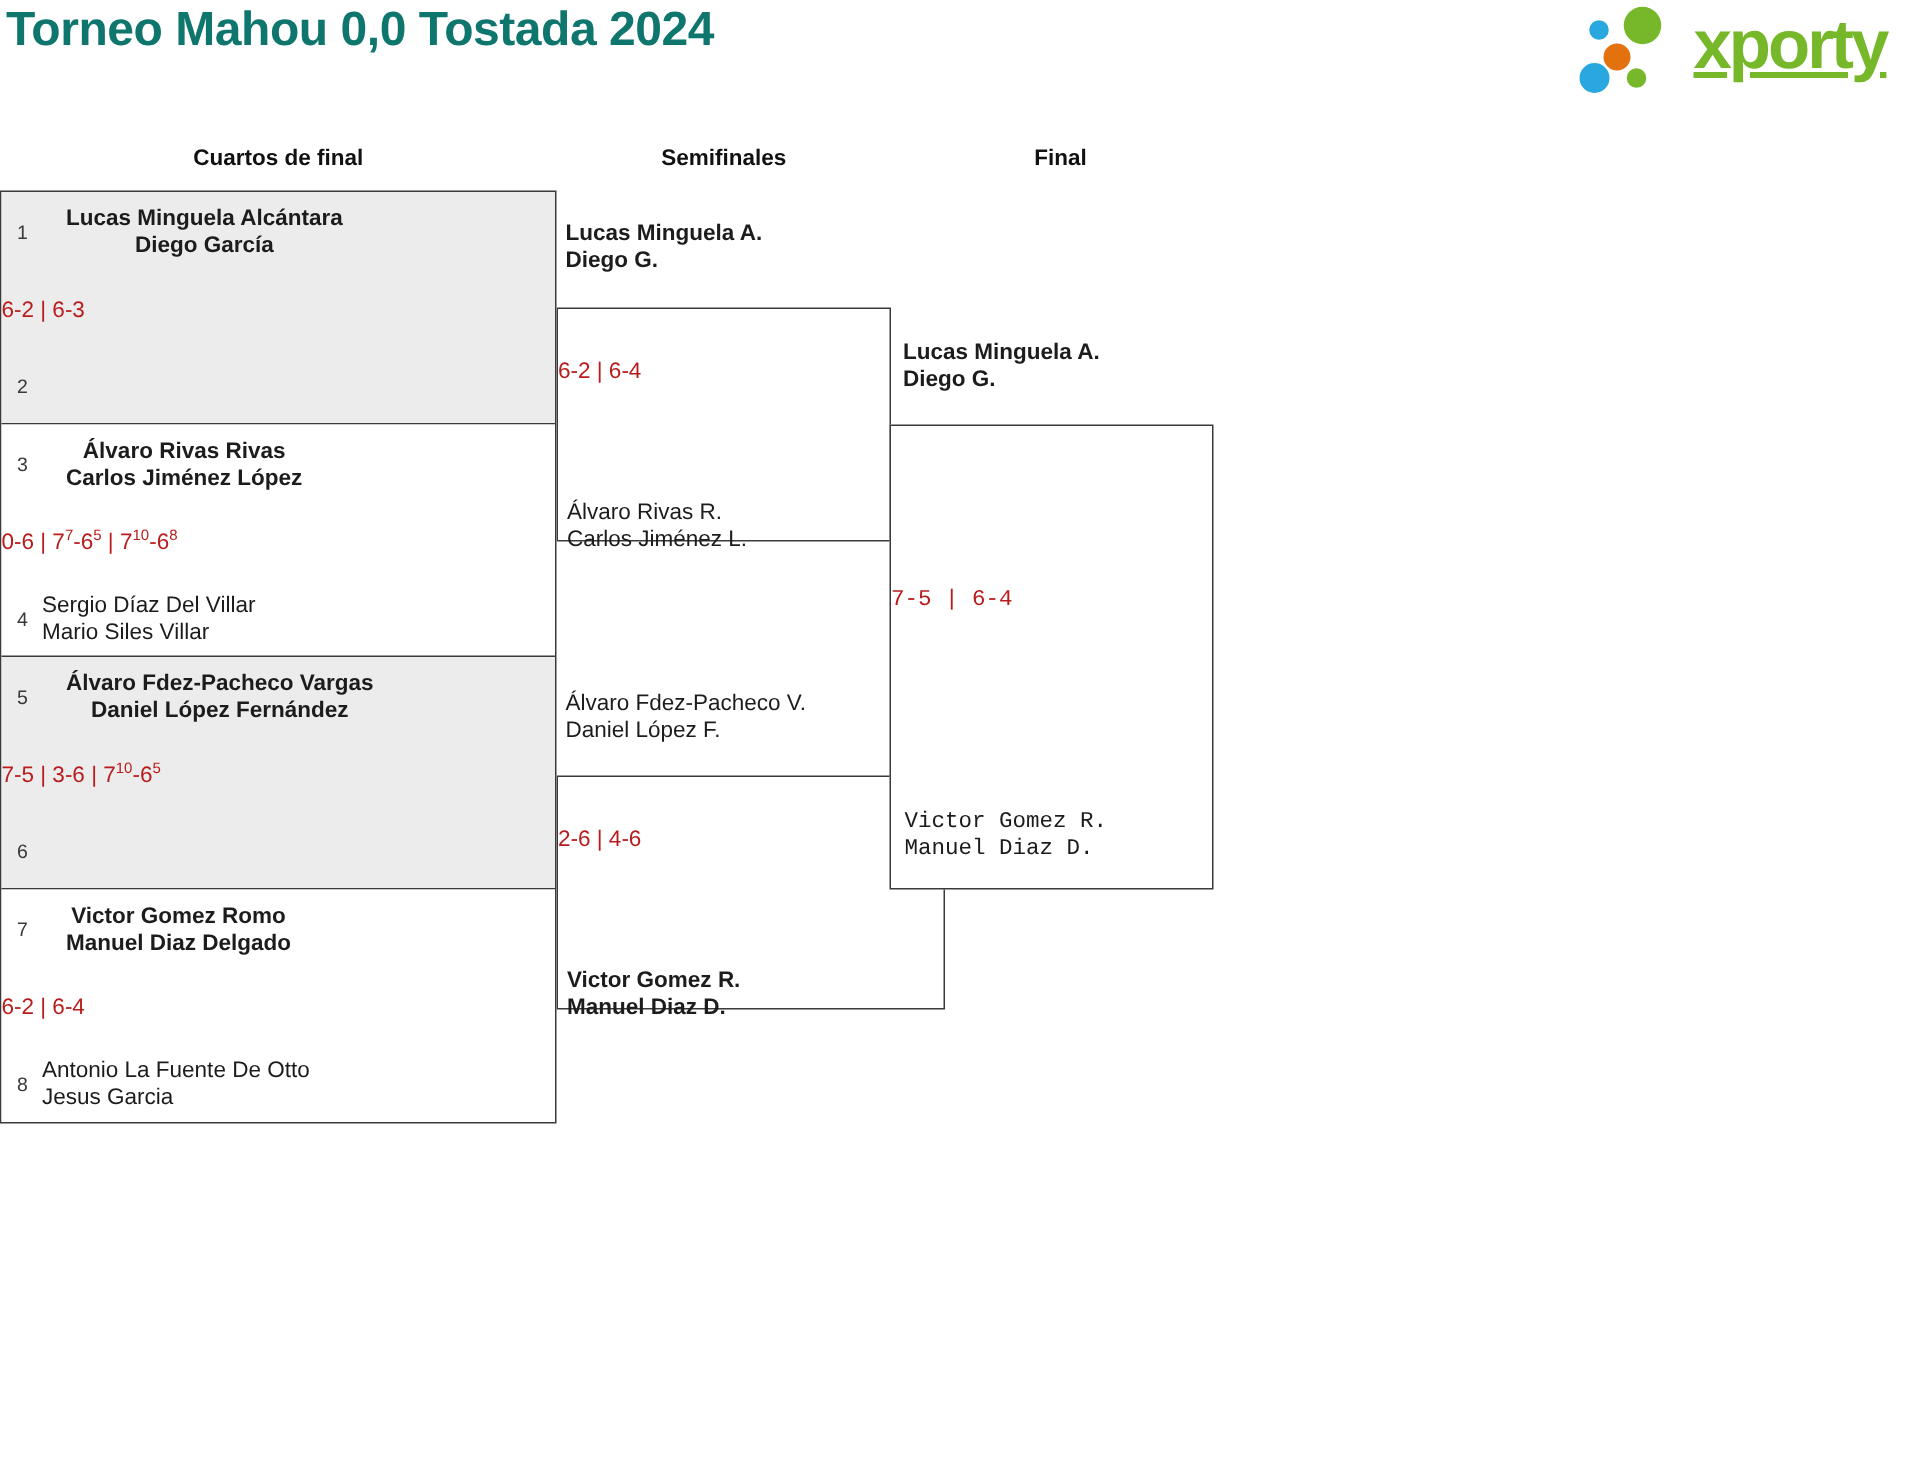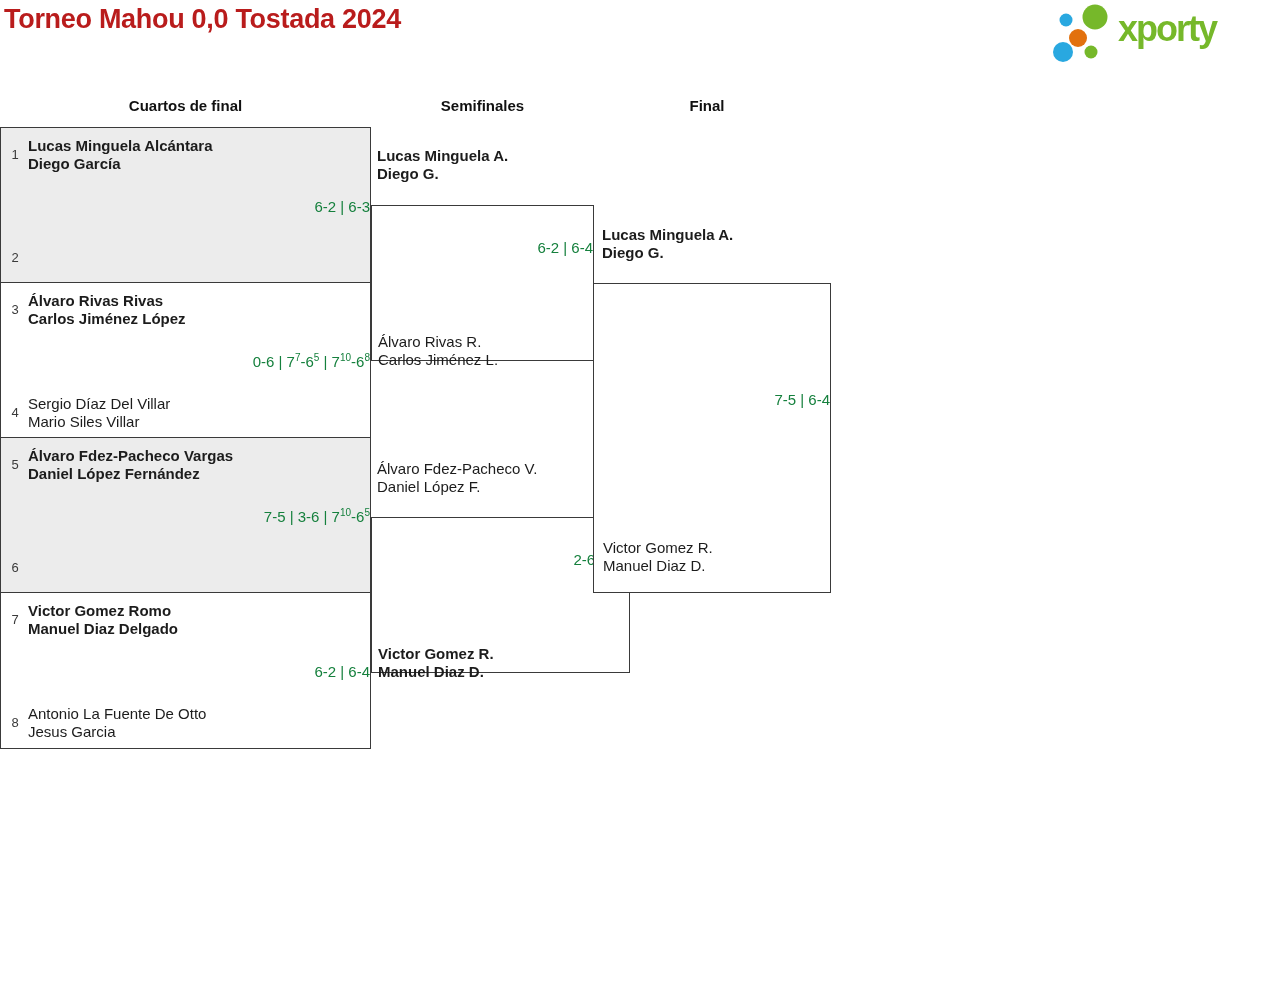--- a/index.html
+++ b/index.html
@@ -7,82 +7,82 @@
   body {
     width:1280px; height:982px;
     font-family:"Liberation Sans", sans-serif;
     color:#1c1c1c;
   }
   .page { position:relative; width:1280px; height:982px; overflow:hidden; background:#fff; }
 
   
   .page-title { position:absolute; left:4px; top:2px; }
   .title-line {
-    font-size:27px; font-weight:700; line-height:34px;
-    letter-spacing:-0.3px; color:#b91c1c; white-space:nowrap;
+    font-size:32px; font-weight:700; line-height:34px;
+    letter-spacing:-0.3px; color:#0f766e; white-space:nowrap;
   }
   .logo { position:absolute; left:1048px; top:2px; display:flex; align-items:flex-start; }
   .logo-dots { display:block; }
   .logo-text {
-    font-size:36px; font-weight:700; line-height:60px;
-    letter-spacing:-2px; margin-left:6px; margin-top:-3px;
+    font-size:46px; font-weight:700; line-height:60px;
+    letter-spacing:-2px; margin-left:17px; margin-top:-3px;text-decoration:underline;
   }
 
   
   .col-header {
     position:absolute; top:97px; text-align:center;
     font-size:15px; font-weight:700; color:#111; white-space:nowrap;
   }
   .col-qf    { left:0;     width:371px; }
   .col-sf    { left:371px; width:223px; }
   .col-final { left:594px; width:226px; }
 
   
   .pair { font-size:15px; line-height:18px; color:#1c1c1c; }
   .pair .pname { white-space:nowrap; }
   .pair.winner { font-weight:700; }
   .score {
-    position:absolute; left:0; width:100%; text-align:right;
-    font-size:15px; color:#15803d; white-space:nowrap;
+    position:absolute; left:0; width:100%; text-align:left;
+    font-size:15px; color:#b91c1c; white-space:nowrap;
   }
   .score sup { font-size:10px; line-height:0; }
   .seed {
     position:absolute; left:6px; width:16px; text-align:center;
     font-size:13px; line-height:16px; color:#3a3a3a;
   }
 
   
   .qf-box {
     position:absolute; left:0; top:127px; width:371px; height:622px;
     border:1px solid #3a3a3a; background:#fff;
   }
   .qmatch { position:relative; height:155px; background:#fff; }
   .qmatch:not(:last-child) { border-bottom:1px solid #3a3a3a; }
   .qmatch.shaded { background:#ececec; }
-  .qmatch .pair-top    { position:absolute; left:27px; top:9px; }
+  .qmatch .pair-top    { position:absolute; left:43px; top:9px;text-align:center; }
   .qmatch .pair-bottom { position:absolute; left:27px; top:112px; }
   .qmatch .score { top:70px; }
   .seed-top    { top:19px; }
   .seed-bottom { top:122px; }
 
   
   .adv-match { position:absolute; }
   .adv-match .pair-top { position:absolute; top:0; }
   .match-box { position:absolute; left:0; border:1px solid #3a3a3a; background:#fff; }
   .sf1 { left:371px; top:147px; width:223px; height:215px; }
   .sf2 { left:371px; top:460px; width:223px; height:214px; }
   .sf1 .pair-top, .sf2 .pair-top { left:6px; }
   .sf1 .match-box { top:58px; width:223px; height:156px; }
   .sf2 .match-box { top:57px; width:259px; height:156px;padding-left:20px; }
   .sf1 .match-box .score, .sf2 .match-box .score { top:33px; }
   .sf1 .match-box .pair-bottom, .sf2 .match-box .pair-bottom { position:absolute; left:6px; top:100px;margin-top:27px; }
 
   .final-m { left:593px; top:226px; width:227px; height:368px; }
   .final-m .pair-top { left:9px; }
-  .final-m .match-box { top:57px; width:238px; height:310px; }
+  .final-m .match-box { top:57px; width:216px; height:310px;font-family:Liberation Mono, monospace; }
   .final-m .match-box .score { top:107px; }
   .final-m .match-box .pair-bottom { position:absolute; left:9px; top:255px; }
 </style>
 </head>
 <body>
 
 <div class="page">
 
   <div class="page-title">
     <div class="title-line">Torneo Mahou 0,0 Tostada 2024</div>

